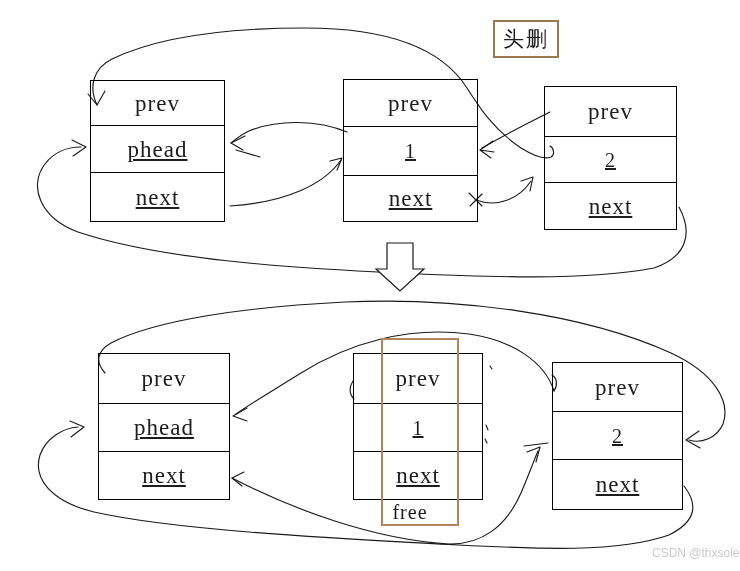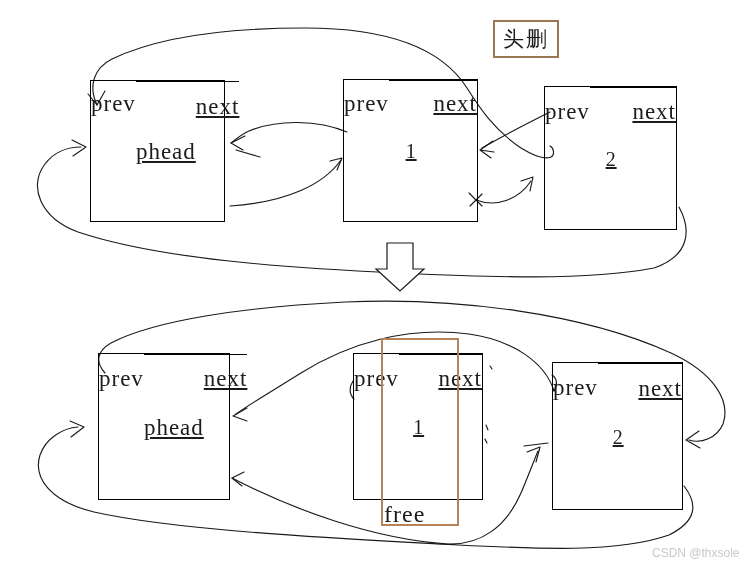--- a/index.html
+++ b/index.html
@@ -5,33 +5,33 @@
   :root{
     --line:#1a1a1a; --node_border:#000000; --title_box_border:#9a7952;
     --highlight_border:#b5835a; --watermark:#c9c9c9; --text:#1c1c1c;
   }
   html,body{margin:0;padding:0;background:#ffffff;}
   #canvas{position:relative;width:740px;height:571px;background:#ffffff;overflow:hidden;
           font-family:"Liberation Serif","DejaVu Serif",serif;color:var(--text);margin-left:20px;}
   svg.overlay{position:absolute;left:0;top:0;width:740px;height:571px;}
   .ln{stroke:var(--line);stroke-width:1.15;fill:none;stroke-linecap:round;stroke-linejoin:round;}
   .big-arrow{fill:#ffffff;stroke:var(--line);stroke-width:1.2;stroke-linejoin:miter;}
-  .node{position:absolute;display:flex;border:1.4px solid var(--node_border);
+  .node{position:absolute;display:flex;flex-direction:column;border:1.4px solid var(--node_border);
         background:transparent;box-sizing:border-box;}
   .cell{display:flex;align-items:center;justify-content:center;box-sizing:border-box;
         font-size:23px;letter-spacing:1px;line-height:1;}
   .cell + .cell{border-top:1.4px solid var(--node_border);text-decoration:underline;}
   .cell.val{font-size:20px;}
   .title-box{position:absolute;left:473px;top:20px;width:62px;height:34px;
              border:2px solid var(--title_box_border);display:flex;align-items:center;
              justify-content:center;font-size:21px;letter-spacing:2px;background:#fff;}
   .highlight{position:absolute;left:361px;top:338px;width:78px;height:188px;
              border:2.5px solid var(--highlight_border);box-sizing:border-box;background:transparent;}
-  .free-label{position:absolute;left:364px;top:501px;width:52px;
-              font-size:24px;letter-spacing:1px;}
+  .free-label{position:absolute;left:364px;top:501px;width:52px;text-align:center;
+              font-size:20px;letter-spacing:1px;}
   .watermark{position:absolute;left:632px;top:546px;font-size:12px;
              font-family:"Liberation Sans","DejaVu Sans",sans-serif;color:var(--watermark);}
 </style>
 </head>
 <body>
 
 <div id="canvas">
 
   <svg class="overlay">
 

